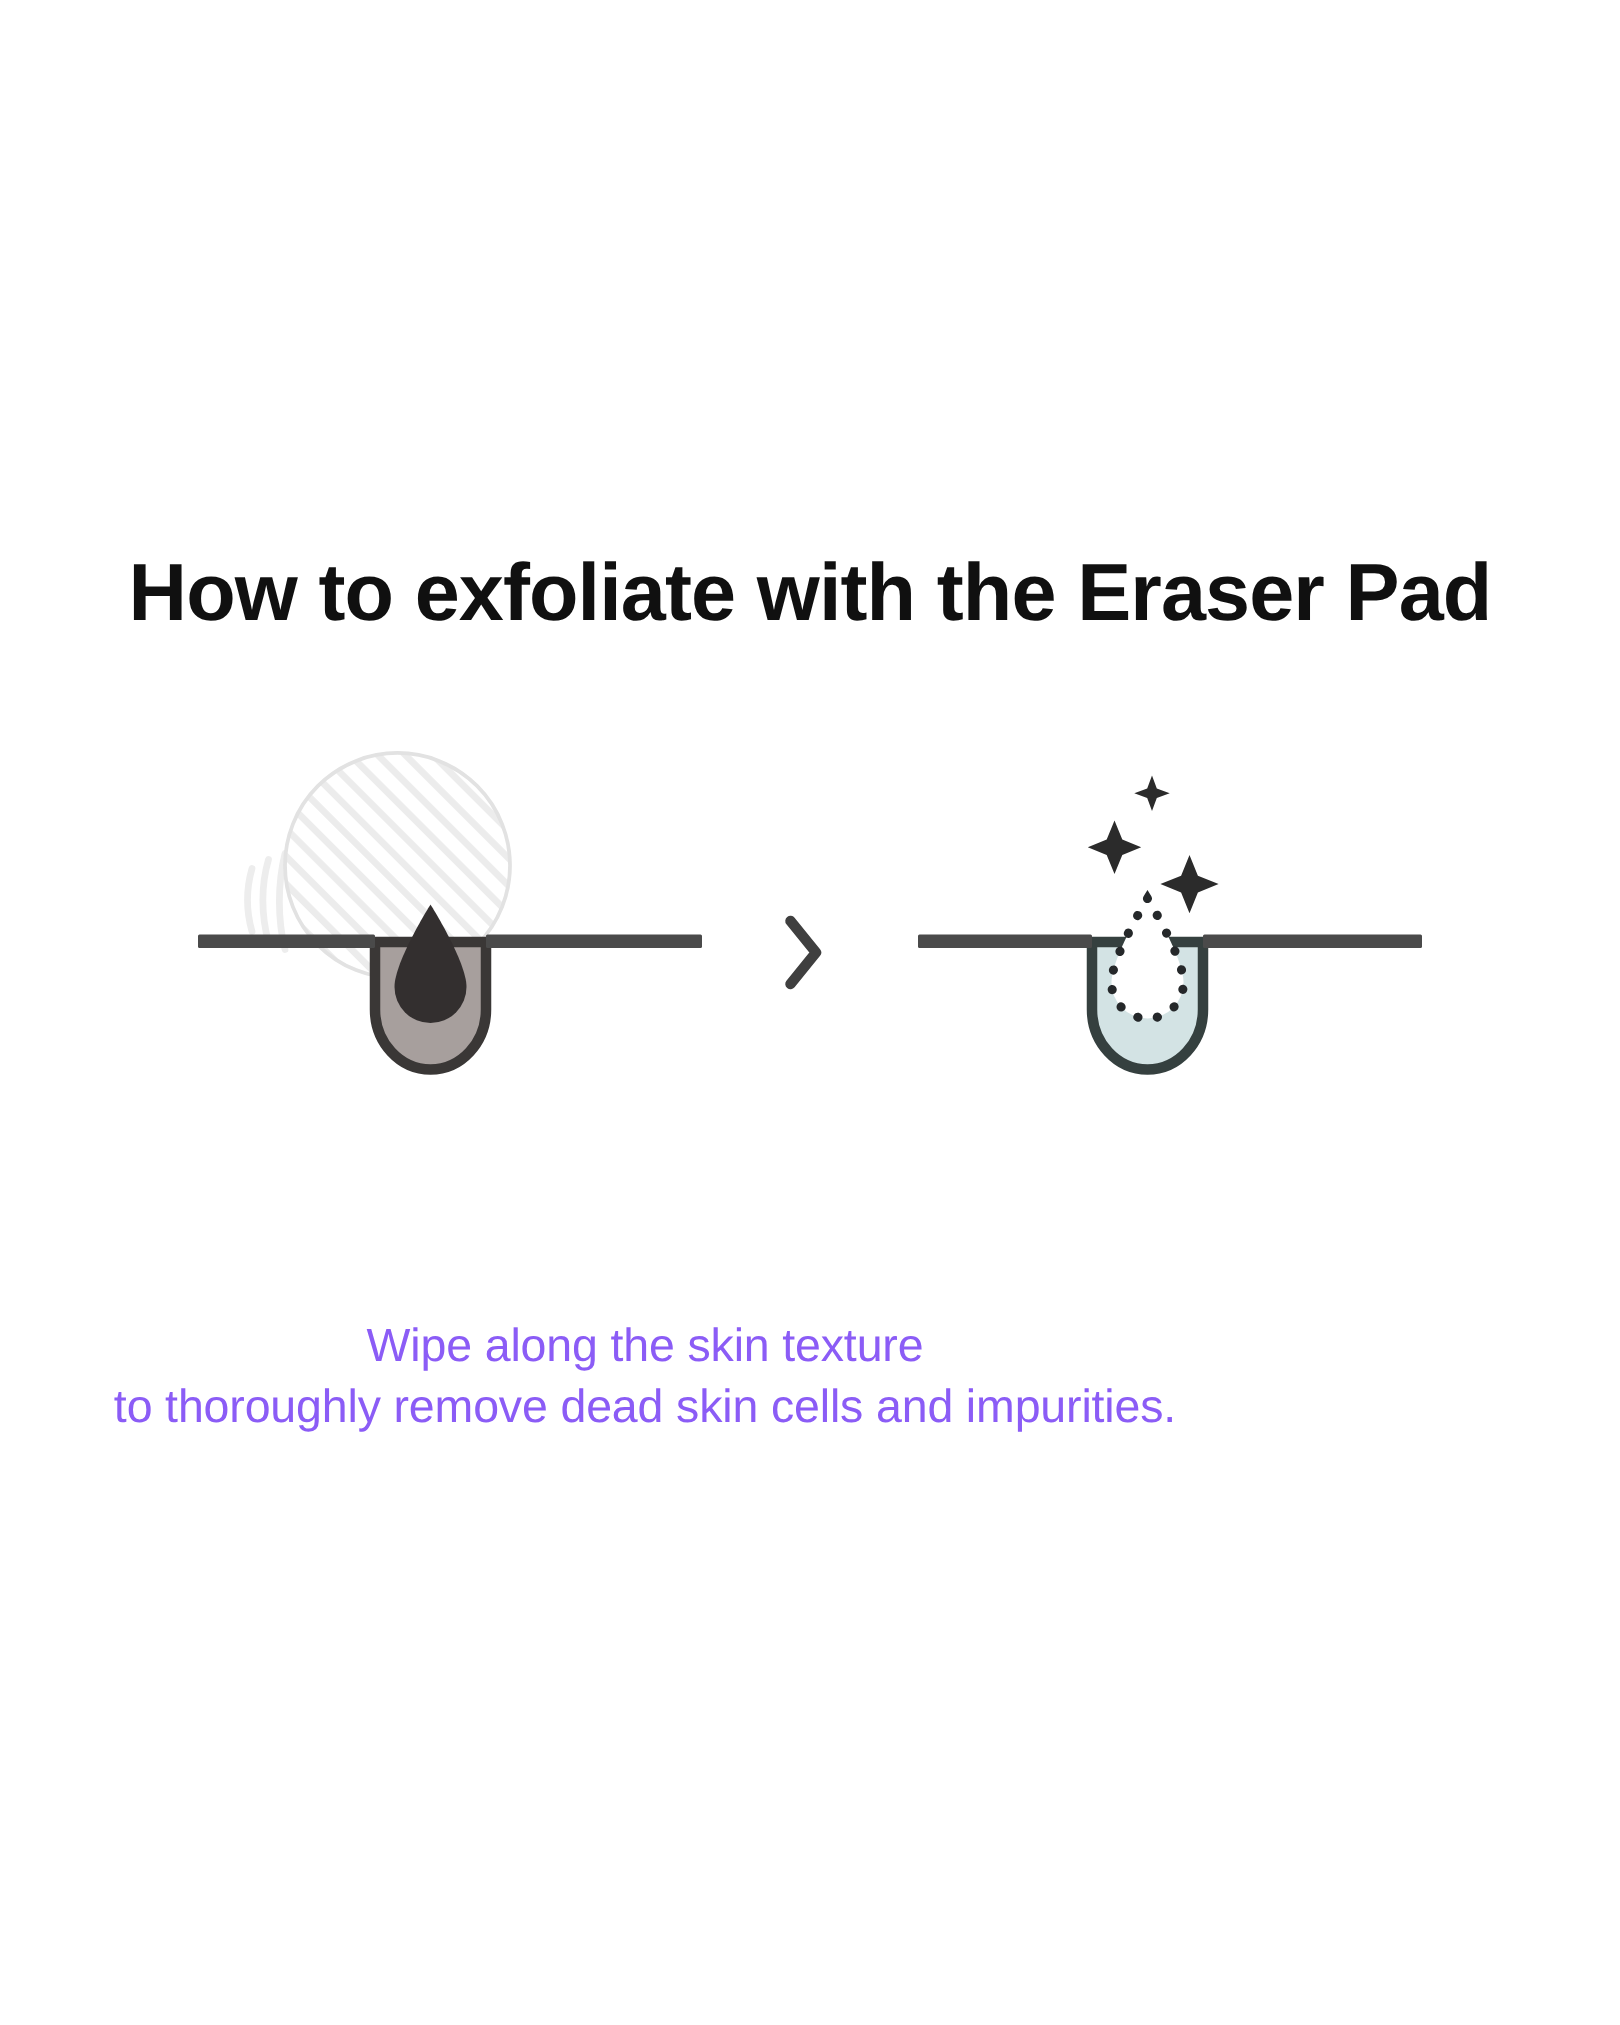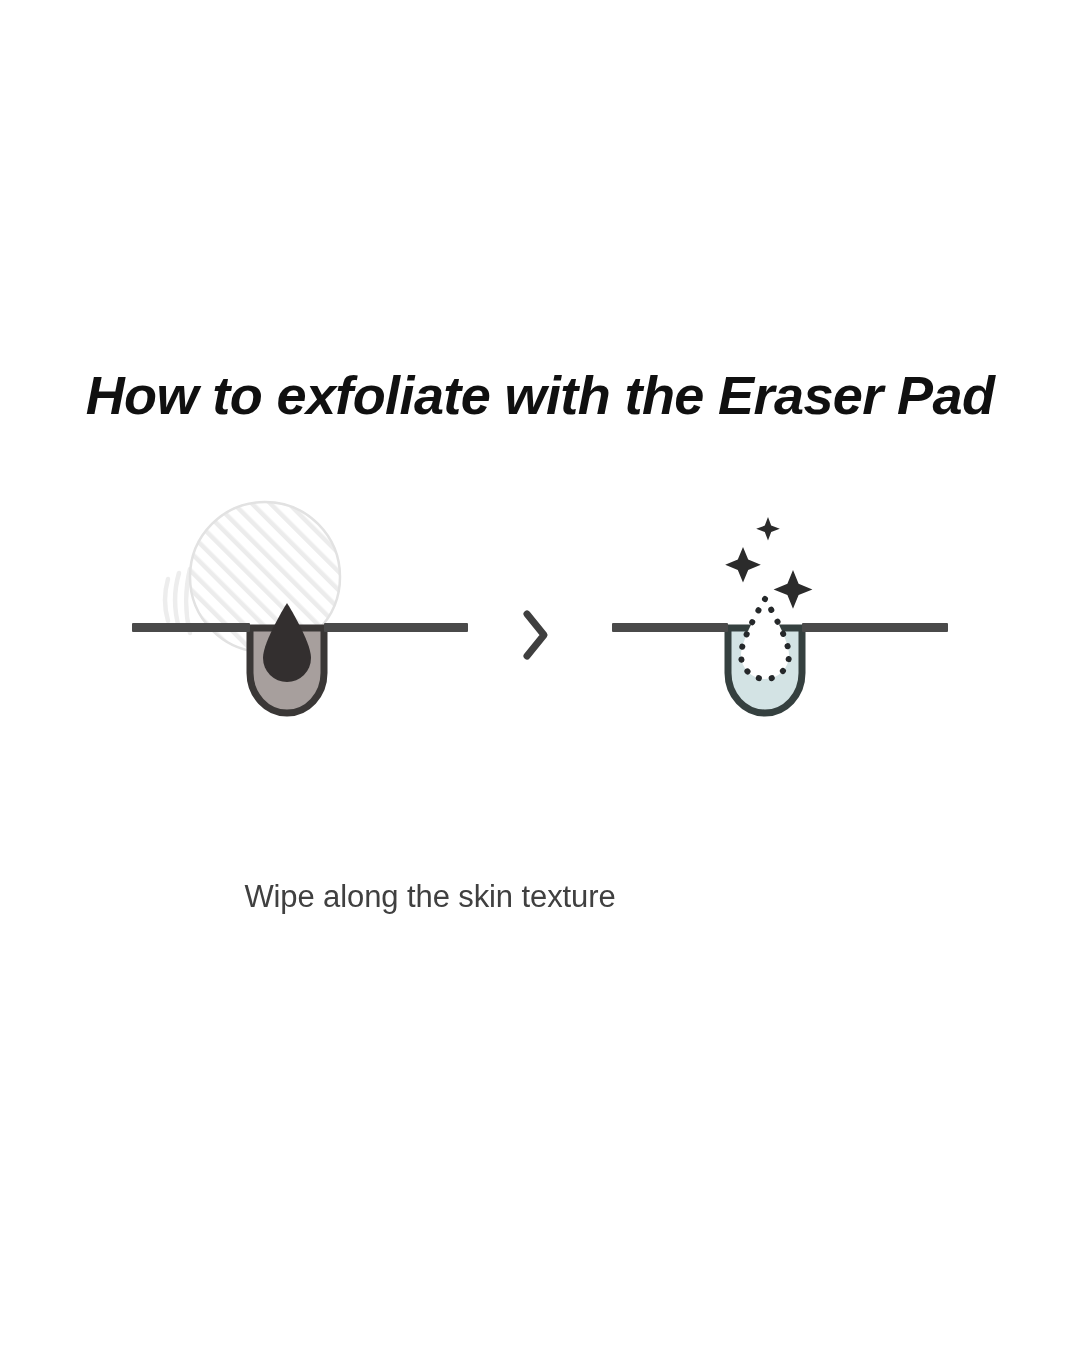--- a/index.html
+++ b/index.html
@@ -29,21 +29,20 @@
     left: 0;
     top: 330px;
     width: 1080px;
     text-align: center;
     font-size: 54px;
     font-weight: 700;
     letter-spacing: -0.6px;
     line-height: 1.1;
     color: #101010;
     white-space: nowrap;
-    font-style: italic;
   }
 
   
   .illustration {
     position: absolute;
     left: 0;
     top: 495px;
     width: 1080px;
     height: 240px;
   }
@@ -80,21 +79,21 @@
   
   .caption {
     position: absolute;
     left: 0;
     top: 876px;
     width: 860px;
     text-align: center;
     font-size: 31px;
     font-weight: 400;
     line-height: 41px;
-    color: #404040;
+    color: #8b5cf6;
     letter-spacing: -0.1px;
   }
   .caption .cap-line { display: block; white-space: nowrap; }
 </style>
 </head>
 <body>
 
 <div class="page">
 
   <h1 class="title">How to exfoliate with the Eraser Pad</h1>
@@ -180,15 +179,16 @@
     <div class="arrow" style="left:500px; top:105px;">
       <svg width="34" height="54" viewBox="0 0 34 54">
         <path d="M9 6 L26 27 L9 48" fill="none" stroke="#3f3f3f" stroke-width="7" stroke-linecap="round" stroke-linejoin="round"></path>
       </svg>
     </div>
 
   </div>
 
   <div class="caption">
     <span class="cap-line">Wipe along the skin texture</span>
+    <span class="cap-line">to thoroughly remove dead skin cells and impurities.</span>
   </div>
 
 </div>
 
 </body></html>

